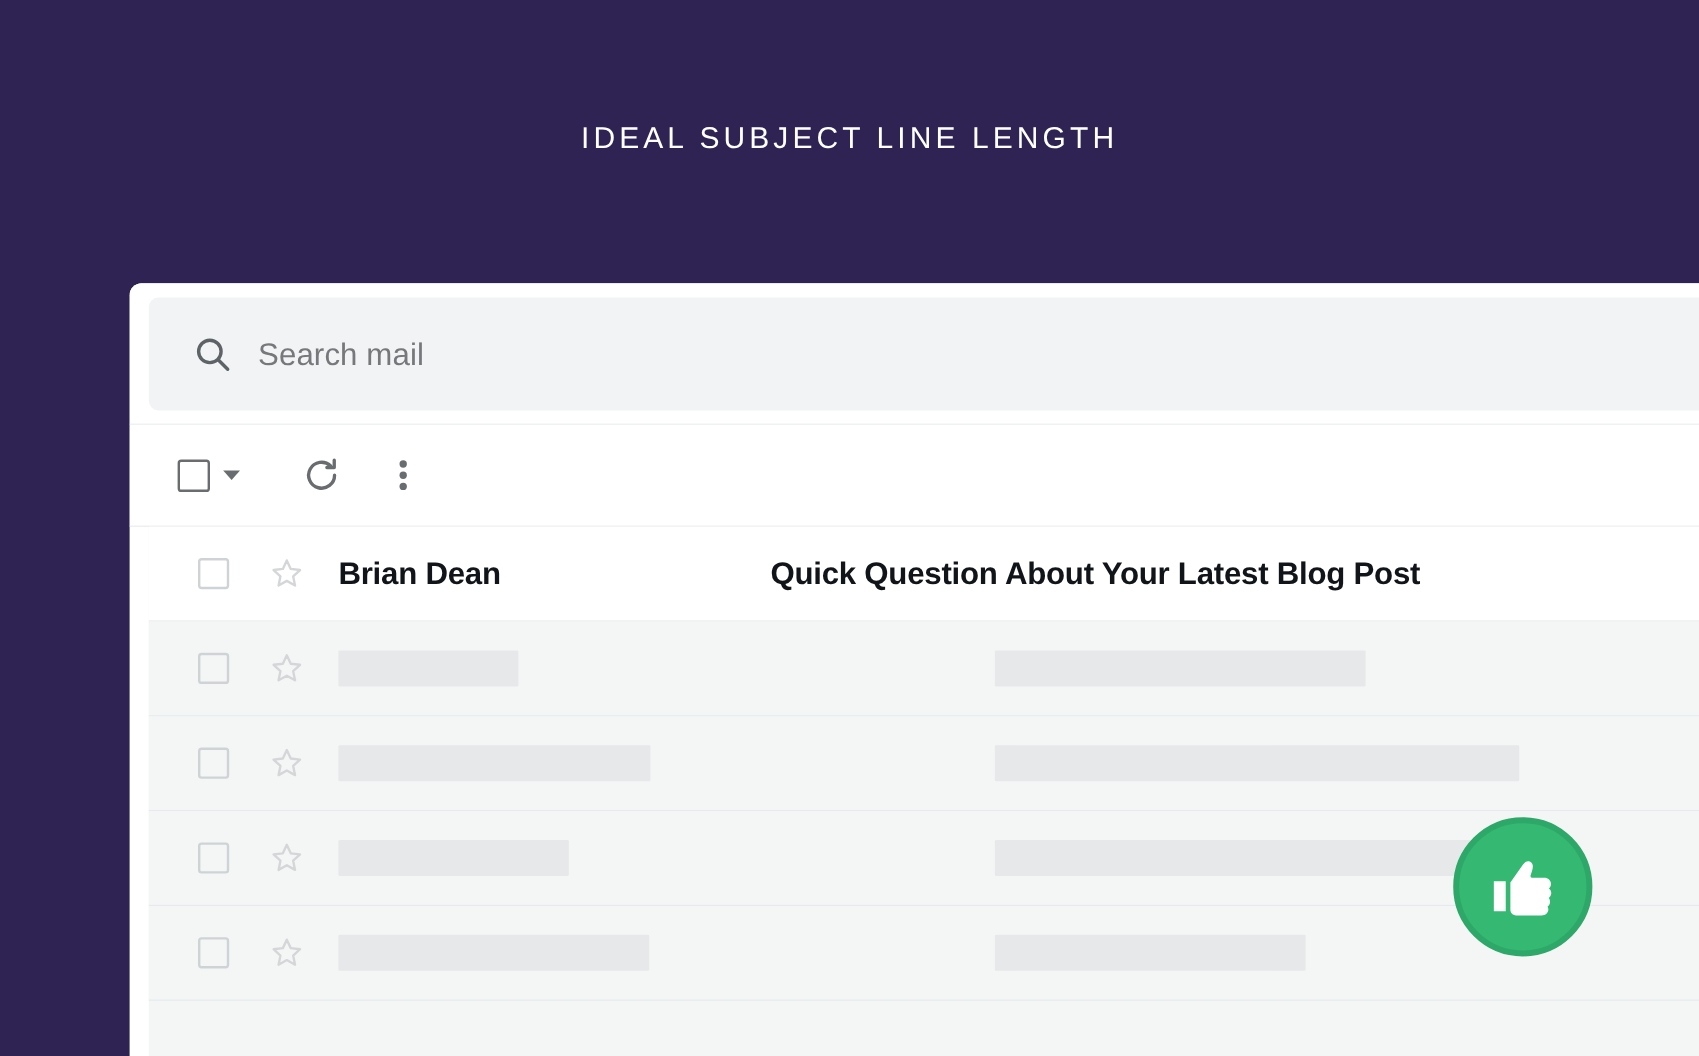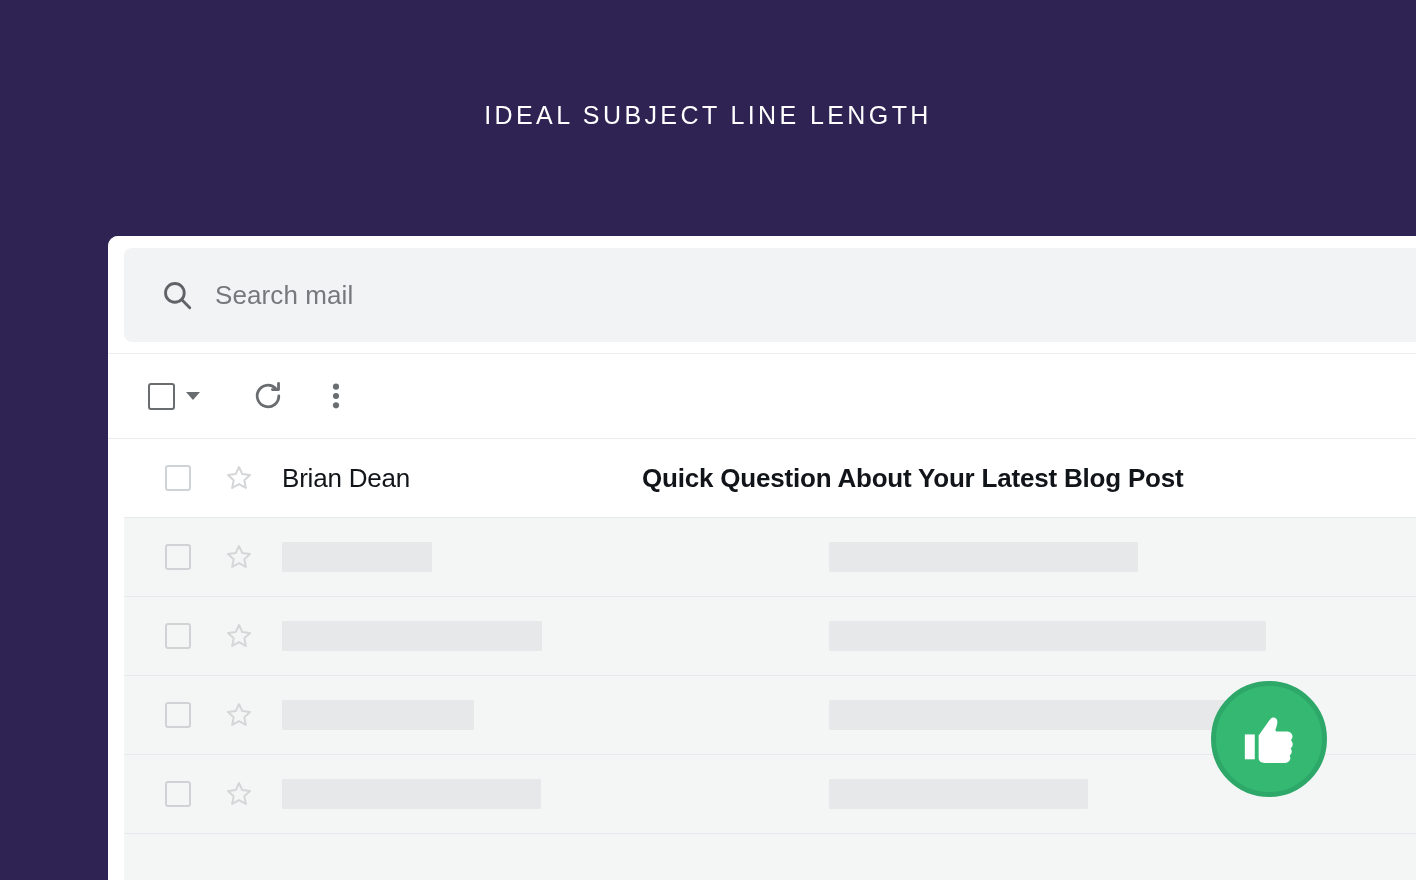--- a/index.html
+++ b/index.html
@@ -206,21 +206,21 @@
     display: block;
     color: #d4d6d8;
     cursor: pointer;
   }
   .row-sender {
     margin-left: 29px;
     width: 360px;
     flex: 0 0 auto;
     font-family: "Liberation Sans", sans-serif;
     font-size: 26px;
-    font-weight: 400;
+    font-weight: 700;
     color: #111418;
     letter-spacing: -0.2px;
     white-space: nowrap;
     overflow: hidden;
   }
   .row-subject {
     flex: 1 1 auto;
     font-family: "Liberation Sans", sans-serif;
     font-size: 26px;
     font-weight: 700;

